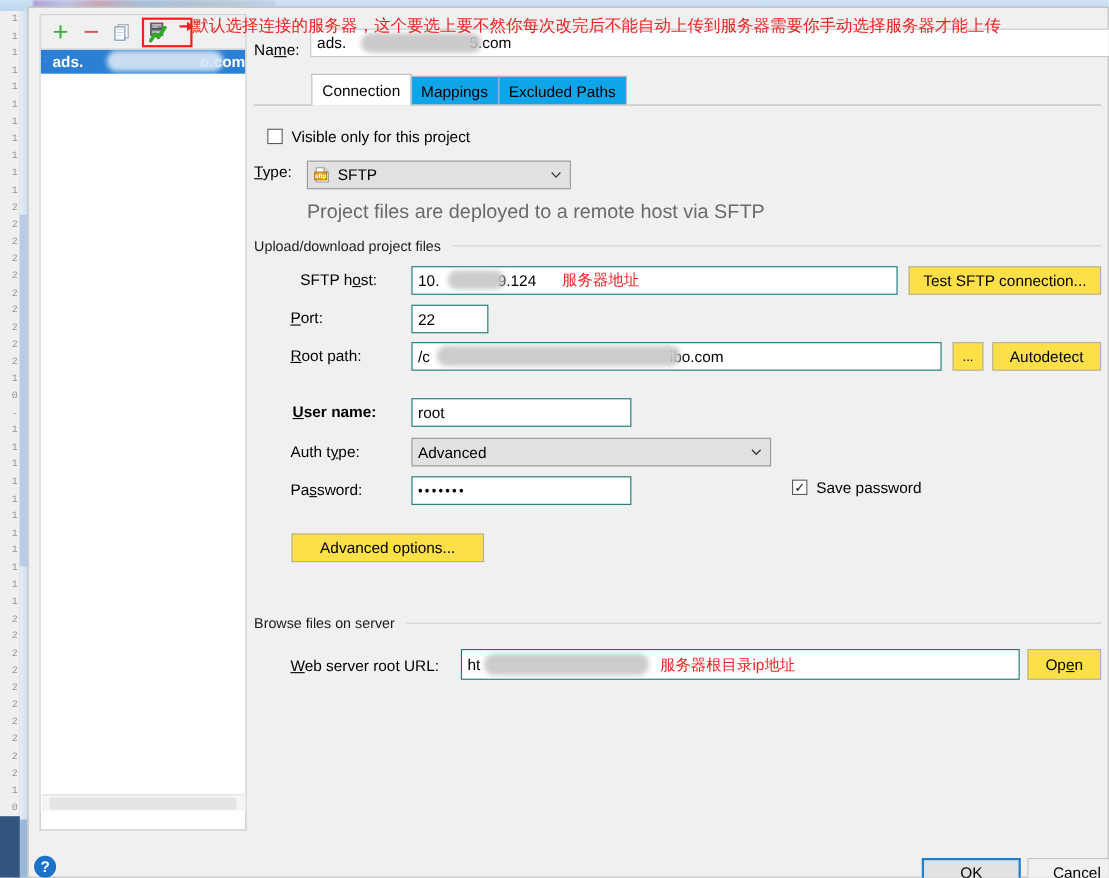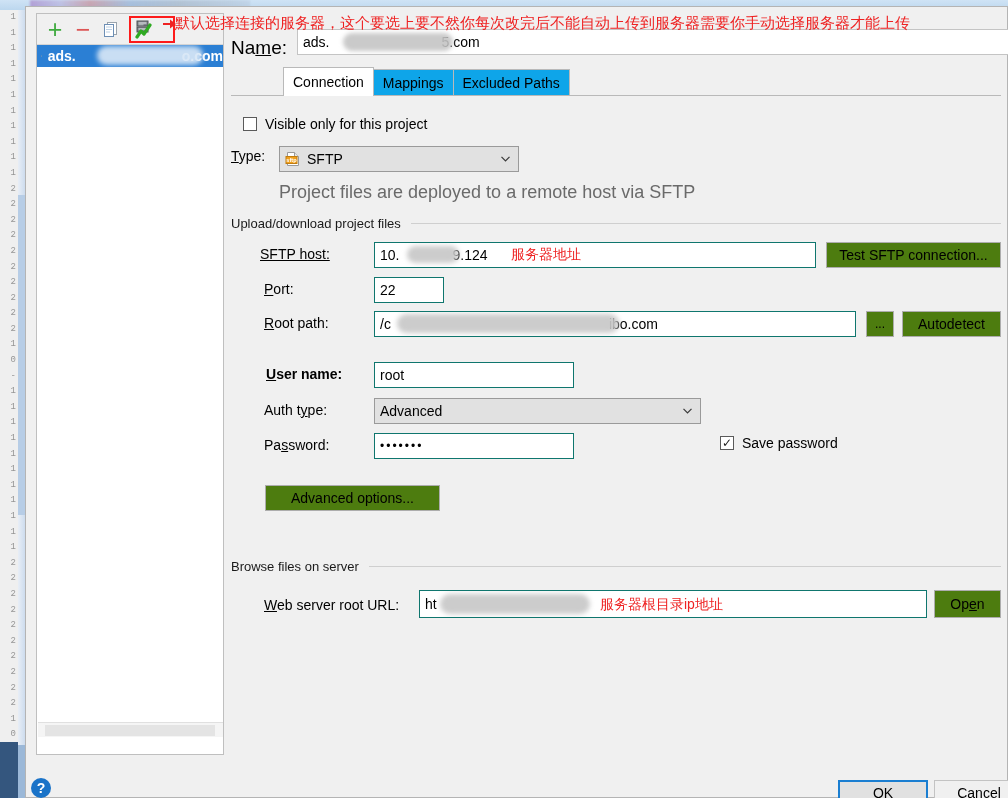--- a/index.html
+++ b/index.html
@@ -160,21 +160,21 @@
   
   #content {
     position: absolute; left: 205px; top: 6px;
     width: 770px; height: 742px;
   }
 
   .name-row {
     position: absolute; left: 0; top: 12px;
     display: flex; align-items: center;
   }
-  .name-label { font-size: 19px; margin-right: 10px; margin-top: 12px; }
+  .name-label { font-size: 14px; margin-right: 10px; margin-top: 12px; }
   .name-field {
     width: 765px; height: 26px;
     border: 1px solid #c4c4c4;
     background: #fff;
     box-sizing: border-box;
     display: flex; align-items: center;
     padding-left: 5px;
     font-size: 14px;
     position: relative;
     overflow: hidden;
@@ -257,21 +257,21 @@
     font-size: 14px;
     position: relative;
   }
   .combo-arrow {
     position: absolute; right: 8px; top: 50%;
     margin-top: -3px;
     width: 9px; height: 6px;
   }
   .btn {
     border: 1px solid #adadad;
-    background: #4d7c0f;
+    background: #fde047;
     box-sizing: border-box;
     display: flex; align-items: center; justify-content: center;
     font-size: 14px;
     height: 26px;
     cursor: default;
   }
   .group-title {
     position: absolute;
     font-size: 13px;
     color: #1a1a1a;
@@ -498,21 +498,21 @@
         <span>SFTP</span>
         <svg class="combo-arrow" viewBox="0 0 9 6">
           <path d="M0.5 0.8 L4.5 5 L8.5 0.8" fill="none" stroke="#3a3a3a" stroke-width="1.2"></path>
         </svg>
       </div>
       <div class="hint" style="left:48px; top:86px;">Project files are deployed to a remote host via SFTP</div>
 
       <div class="group-title" style="left:0px; top:120px;">Upload/download project files</div>
       <div class="group-line" style="left:180px; top:127px; width:590px;"></div>
 
-      <div class="field-label" style="position:absolute; left:29px; top:150px;text-decoration:underline;">SFTP h<span class="u">o</span>st:</div>
+      <div class="field-label" style="position:absolute; left:42px; top:150px;">SFTP h<span class="u">o</span>st:</div>
       <div class="textbox" style="position:absolute; left:143px; top:146px; width:442px;">
         <span>10.</span>
         <span style="margin-left:53px;">9.124</span>
         <div class="blurpatch" style="left:32px; top:3px; width:52px; height:17px;"></div>
       </div>
       <div class="ann" style="left:280px; top:150px;">服务器地址</div>
       <div class="btn" style="position:absolute; left:595px; top:146px; width:175px;">
         <span>Test SFTP connection...</span>
       </div>
 

